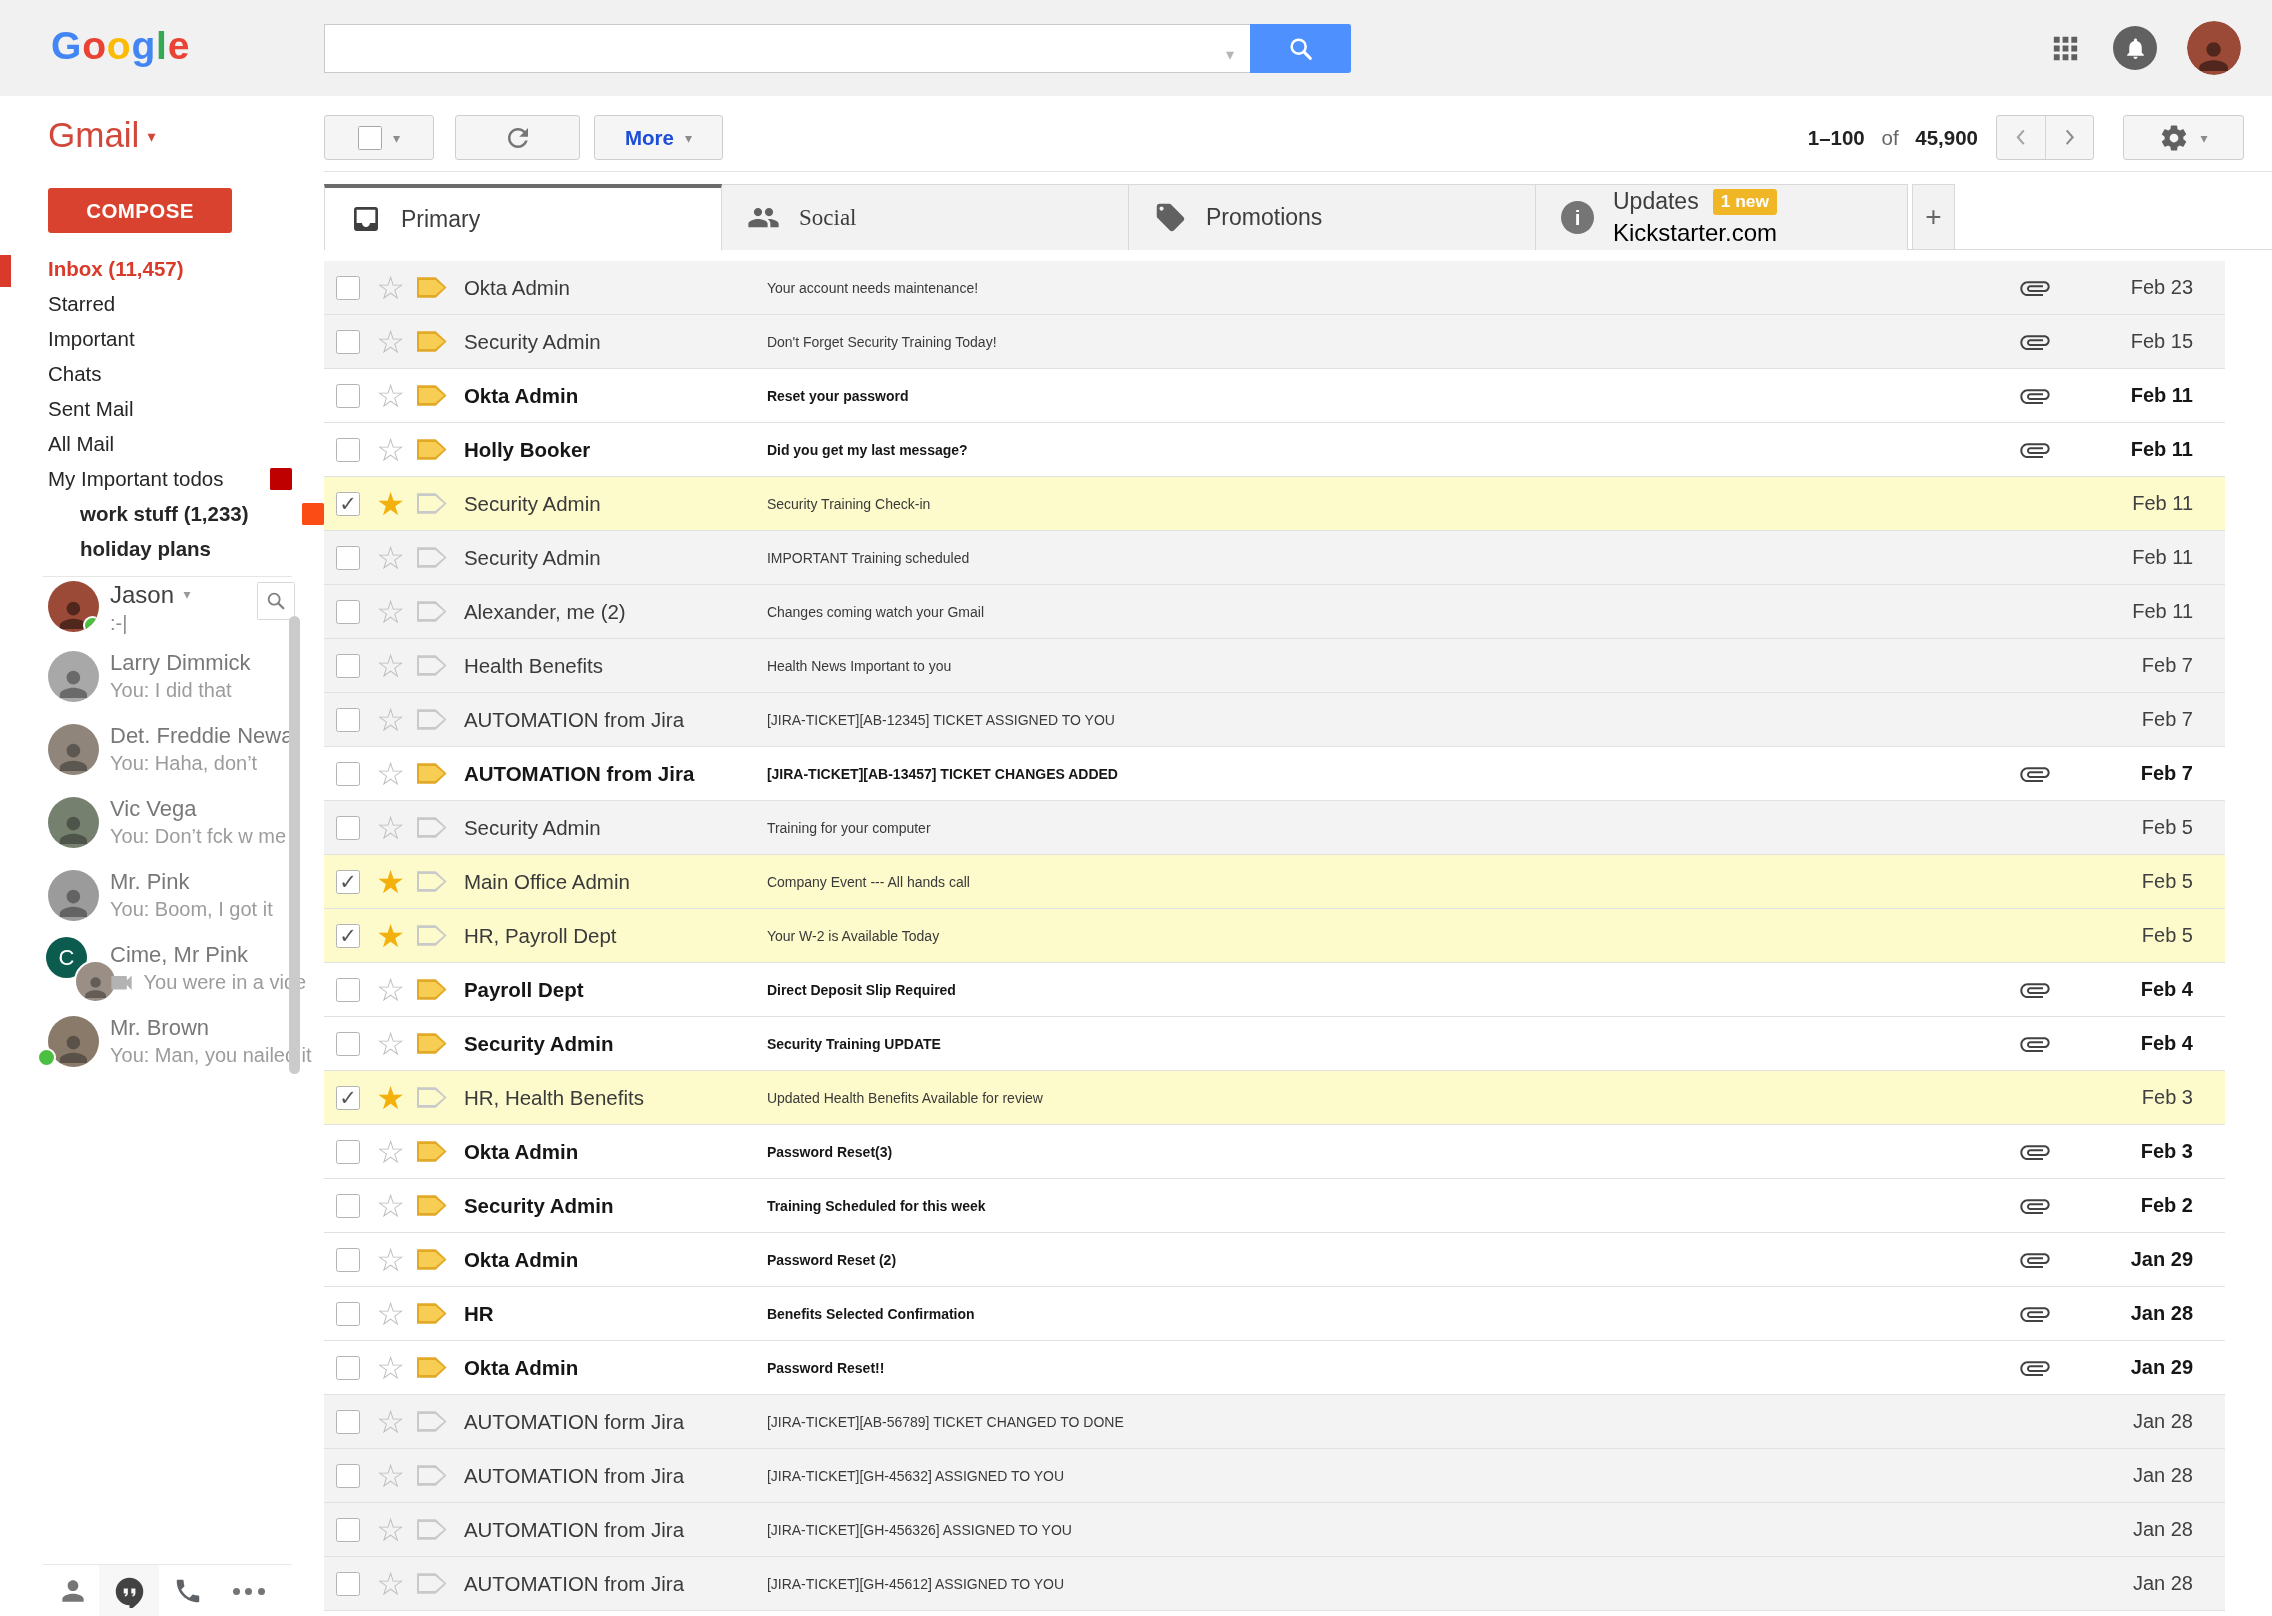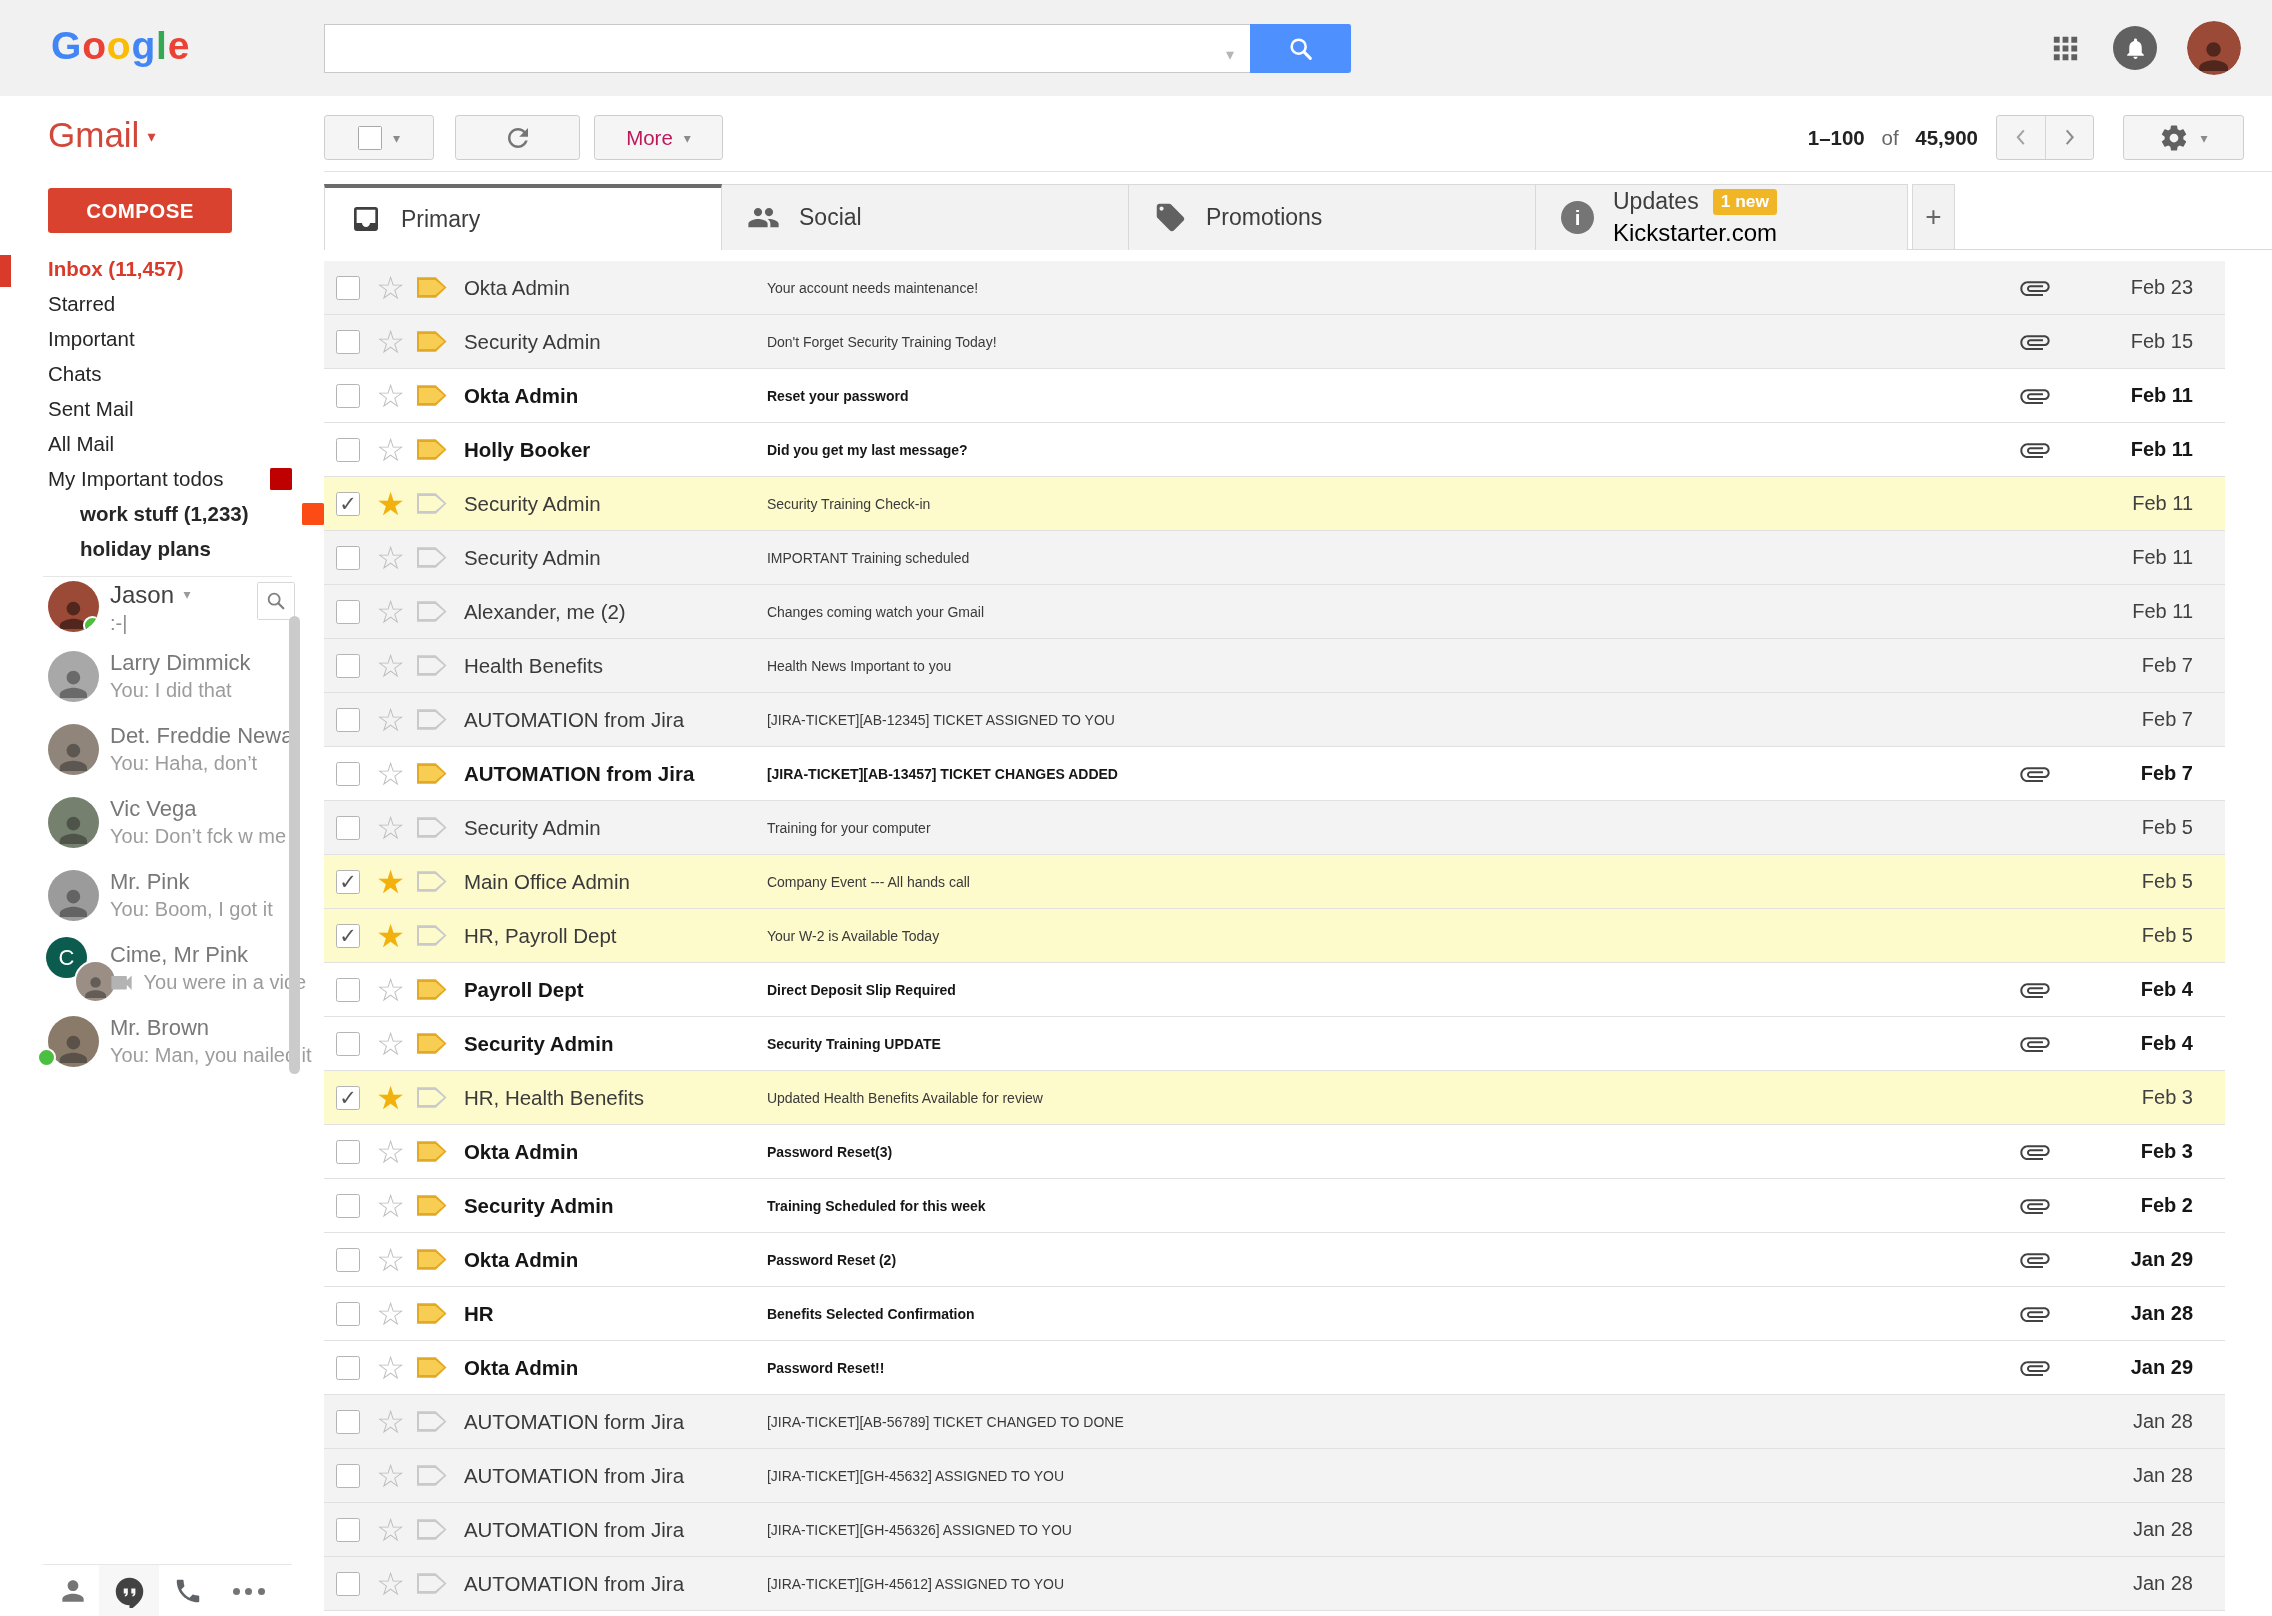--- a/index.html
+++ b/index.html
@@ -72,36 +72,36 @@
   .dots { display:flex; gap:5.5px; }
   .dots i { width:7px; height:7px; border-radius:50%; background:#757575; }
 
   
   .main { position:absolute; left:324px; top:96px; right:0; bottom:0; background:#fff; }
   .toolbar { position:absolute; left:0; top:0; width:1948px; height:76px; border-bottom:0.8px solid #e3e3e3; background:#fff; }
   .tbtn { position:absolute; top:19px; height:45px; background:#f5f5f5; border:0.8px solid #cdcdcd; border-radius:3.2px;
     display:flex; align-items:center; justify-content:center; cursor:pointer; color:#555; font-size:20.5px; font-family:inherit; }
   .sel-box { width:24px; height:24px; border:1.6px solid #a8a8a8; border-radius:1.6px; background:#fff; }
   .caret-sm { font-size:14px; color:#8b8b8b; margin-left:11px; }
-  .more-label { font-weight:400; color:#be185d; }
+  .more-label { font-weight:700; color:#1d4ed8; }
   .pagination { position:absolute; right:294px; top:19px; height:45px; line-height:45px; font-size:20.5px; color:#666; }
   .pagination b { color:#222; }
   .pg-gap { display:inline-block; width:11px; }
   .nav-btns { position:absolute; right:178px; top:19px; width:98px; height:45px; display:flex;
     background:#f5f5f5; border:0.8px solid #cdcdcd; border-radius:3.2px; overflow:hidden; }
   .nav-btns .half { flex:1; display:flex; align-items:center; justify-content:center; cursor:pointer; }
   .nav-btns .half:first-child { border-right:0.8px solid #d5d5d5; }
 
   .tabs { position:absolute; left:0; top:88px; width:1948px; height:66px; display:flex; border-bottom:0.8px solid #d9d9d9; background:#fff; }
   .tab { height:66px; display:flex; align-items:center; padding-left:25px; gap:19px; cursor:pointer;
     background:#f2f2f2; border-top:0.8px solid #d9d9d9; border-right:0.8px solid #d9d9d9; }
   .tab .tlabel { font-size:23px; color:#3d3d3d; }
   .tab.active { background:#fff; border-top:4.7px solid #6b6b6b; margin-bottom:-0.8px; border-left:0.8px solid #d9d9d9; }
   .tab-primary { width:398px; }
-  .tab-social { width:407px; }
+  .tab-social { width:407px;font-family:Liberation Serif, serif; }
   .tab-promotions { width:407px; }
   .tab-updates { width:372px; border-right:0.8px solid #d9d9d9; }
   .info-circle { width:33px; height:33px; border-radius:50%; background:#757575; color:#fff; font-size:20.5px;
     font-weight:bold; text-align:center; line-height:33px; flex:none; }
   .upd-col { display:flex; flex-direction:column; gap:3.2px; }
   .upd-top { display:flex; align-items:center; gap:14px; }
   .badge { color:#fff; font-size:17.4px; font-weight:bold; border-radius:3.2px; padding:2.4px 8px; }
   .tab-sub { font-size:24px; color:#000000; }
   .tab-plus { width:43px; margin-left:4px; height:66px; background:#f2f2f2; border:0.8px solid #d9d9d9; border-top:0.8px solid #d9d9d9;
     display:flex; align-items:center; justify-content:center; font-size:28px; color:#666; cursor:pointer; }

